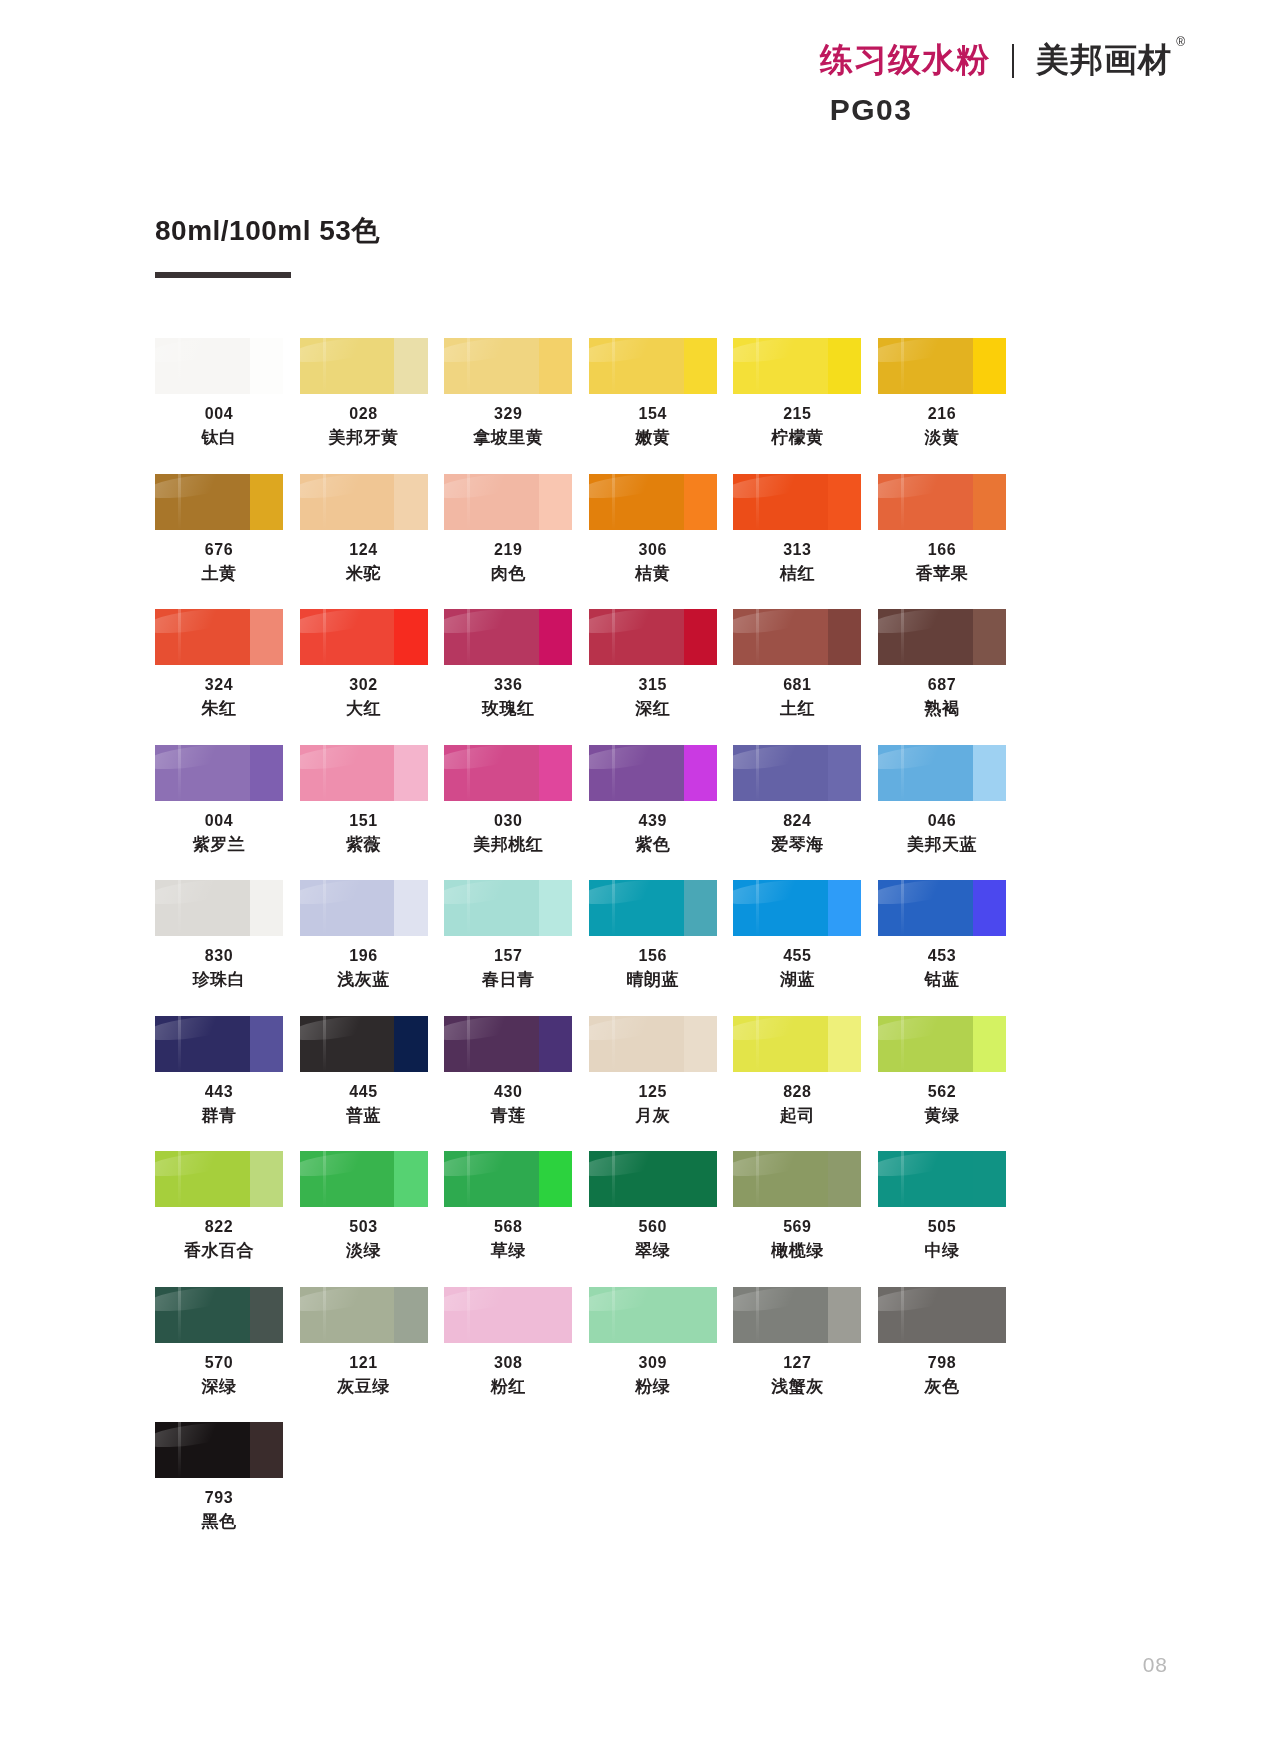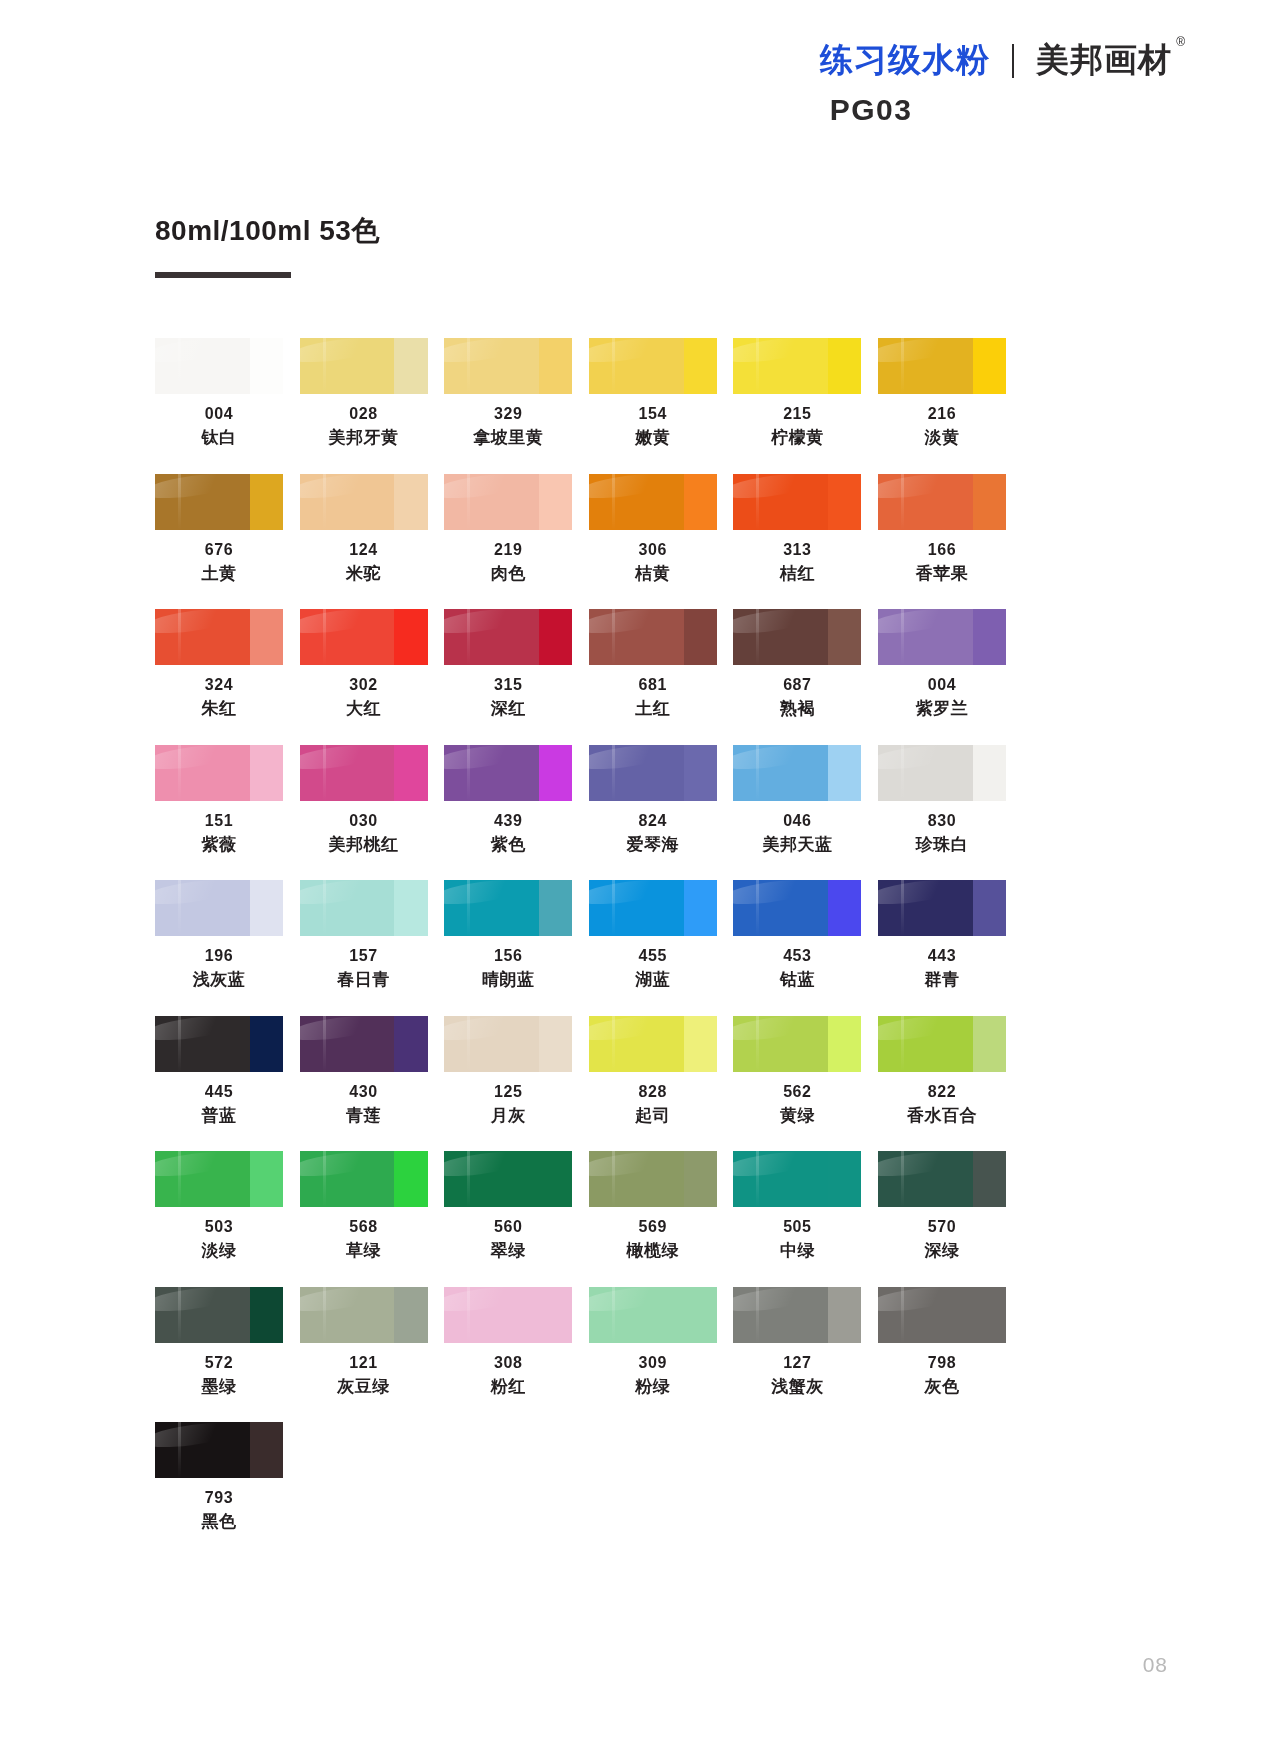--- a/index.html
+++ b/index.html
@@ -29,21 +29,21 @@
     display: flex;
     align-items: center;
     justify-content: flex-end;
     gap: 22px;
     white-space: nowrap;
   }
   .brand-left {
     font-size: 33px;
     font-weight: 700;
     letter-spacing: 1px;
-    color: #1d4ed8;
+    color: #be185d;
   }
   .brand-sep {
     display: inline-block;
     width: 2px;
     height: 34px;
     background: #2c2a2b;
   }
   .brand-right-wrap {
     position: relative;
     display: inline-block;
@@ -341,20 +341,31 @@
         <div class="band" style="background: rgb(246, 43, 31);"></div>
         <div class="smear"></div>
         <div class="streak"></div>
       </div>
       <div class="caption">
         <div class="code">302</div>
         <div class="name">大红</div>
       </div>
     </div>
     <div class="cell">
+      <div class="swatch" style="background: rgb(182, 55, 96);">
+        <div class="band" style="background: rgb(204, 18, 98);"></div>
+        <div class="smear"></div>
+        <div class="streak"></div>
+      </div>
+      <div class="caption">
+        <div class="code">336</div>
+        <div class="name">玫瑰红</div>
+      </div>
+    </div>
+    <div class="cell">
       <div class="swatch" style="background: rgb(184, 50, 75);">
         <div class="band" style="background: rgb(197, 17, 47);"></div>
         <div class="smear"></div>
         <div class="streak"></div>
       </div>
       <div class="caption">
         <div class="code">315</div>
         <div class="name">深红</div>
       </div>
     </div>
@@ -649,31 +660,20 @@
         <div class="band" style="background: rgb(71, 84, 79);"></div>
         <div class="smear"></div>
         <div class="streak"></div>
       </div>
       <div class="caption">
         <div class="code">570</div>
         <div class="name">深绿</div>
       </div>
     </div>
     <div class="cell">
-      <div class="swatch" style="background: rgb(71, 82, 76);">
-        <div class="band" style="background: rgb(13, 72, 51);"></div>
-        <div class="smear"></div>
-        <div class="streak"></div>
-      </div>
-      <div class="caption">
-        <div class="code">572</div>
-        <div class="name">墨绿</div>
-      </div>
-    </div>
-    <div class="cell">
       <div class="swatch" style="background: rgb(166, 175, 150);">
         <div class="band" style="background: rgb(154, 164, 148);"></div>
         <div class="smear"></div>
         <div class="streak"></div>
       </div>
       <div class="caption">
         <div class="code">121</div>
         <div class="name">灰豆绿</div>
       </div>
     </div>

